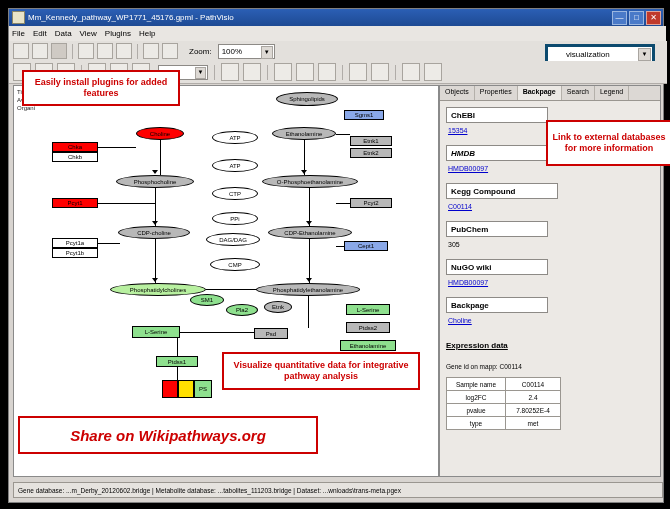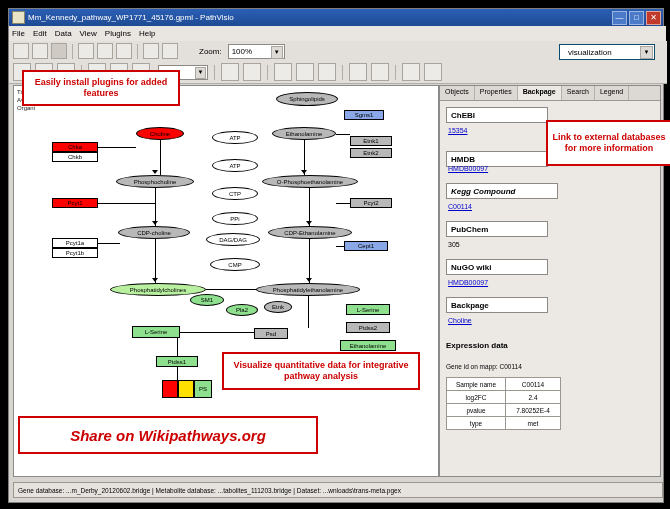--- a/index.html
+++ b/index.html
@@ -20,27 +20,27 @@
   
   .menubar{position:absolute;left:0;top:17px;width:654px;height:15px;background:#e9e6e2;border-bottom:1px solid #b8b4b0;
     display:flex;align-items:center;padding-left:3px;}
   .menubar span{font-size:8px;color:#000;margin-right:8px;}
 
   
   .toolbar{position:absolute;left:0;top:32px;width:654px;height:20px;background:#e3e0dc;border-bottom:1px solid #b8b4b0;
     display:flex;align-items:center;padding-left:4px;gap:3px;}
   .tbtn{width:14px;height:14px;background:#eceae6;border:1px solid #a8a49e;}
   .tbtn.dark{background:#cfcac4;}
-  .zoomlbl{font-size:8px;margin-left:18px;margin-right:3px;}
+  .zoomlbl{font-size:8px;margin-left:8px;margin-right:3px;}
   .zoombox{width:52px;height:13px;background:#fff;border:1px solid #8d8a86;font-size:8px;display:flex;
     align-items:center;padding-left:3px;position:relative;}
   .zoombox .arr{position:absolute;right:1px;top:1px;width:10px;height:11px;background:#ddd9d4;border:1px solid #a9a5a0;
     font-size:6px;text-align:center;line-height:10px;}
-  .sel-right{position:absolute;right:8px;top:35px;width:86px;height:14px;background:#fff;border:1px solid #0c4a6e;
-    font-size:8px;display:flex;align-items:center;padding-left:8px;}
+  .sel-right{position:absolute;right:8px;top:35px;width:86px;height:14px;background:#fff;border:3px solid #0c4a6e;
+    font-size:8px;display:flex;align-items:center;padding-left:18px;}
   .sel-right .arr{position:absolute;right:1px;top:1px;width:11px;height:11px;background:#ddd9d4;border:1px solid #a9a5a0;
     font-size:6px;text-align:center;line-height:10px;}
 
   
   .toolbar2{position:absolute;left:0;top:52px;width:654px;height:22px;background:#e3e0dc;border-bottom:1px solid #b0aca8;
     display:flex;align-items:center;padding-left:4px;gap:4px;}
   .t2btn{width:16px;height:16px;background:#edebe7;border:1px solid #a8a49e;}
   .labelbox{width:46px;height:13px;background:#fff;border:1px solid #8d8a86;font-size:7px;display:flex;align-items:center;
     padding-left:2px;position:relative;margin-left:4px;}
   .labelbox .arr{position:absolute;right:1px;top:1px;width:9px;height:10px;background:#ddd9d4;border:1px solid #a9a5a0;
@@ -244,36 +244,36 @@
         <div class="rtab">Objects</div>
         <div class="rtab">Properties</div>
         <div class="rtab active">Backpage</div>
         <div class="rtab">Search</div>
         <div class="rtab">Legend</div>
       </div>
       <div class="rbody">
         <div class="fieldlbl" style="top:6px;">ChEBI</div>
         <div class="link" style="top:26px;">15354</div>
 
-        <div class="fieldlbl" style="top:50px;">HMDB</div>
+        <div class="fieldlbl" style="top:44px;font-style:italic;">HMDB</div>
         <div class="link" style="top:64px;">HMDB00097</div>
 
-        <div class="fieldlbl" style="top:82px;width:106px;font-style:italic;">Kegg Compound</div>
+        <div class="fieldlbl" style="top:82px;width:106px;">Kegg Compound</div>
         <div class="link" style="top:102px;">C00114</div>
 
         <div class="fieldlbl" style="top:120px;">PubChem</div>
         <div class="plain" style="top:140px;">305</div>
 
         <div class="fieldlbl" style="top:158px;">NuGO wiki</div>
         <div class="link" style="top:178px;">HMDB00097</div>
 
         <div class="fieldlbl" style="top:196px;">Backpage</div>
         <div class="link" style="top:216px;">Choline</div>
 
-        <div class="exprhdr" style="top:240px;">Expression data</div>
+        <div class="exprhdr" style="top:240px;text-decoration:underline;">Expression data</div>
         <div class="geneid" style="top:262px;">Gene id on mapp: C00114</div>
 
         <table class="expr" style="top:276px;">
           <tbody>
               <tr>
             <td class="k">Sample name</td>
             <td class="v">C00114</td>
           </tr>
           <tr>
             <td class="k">log2FC</td>

